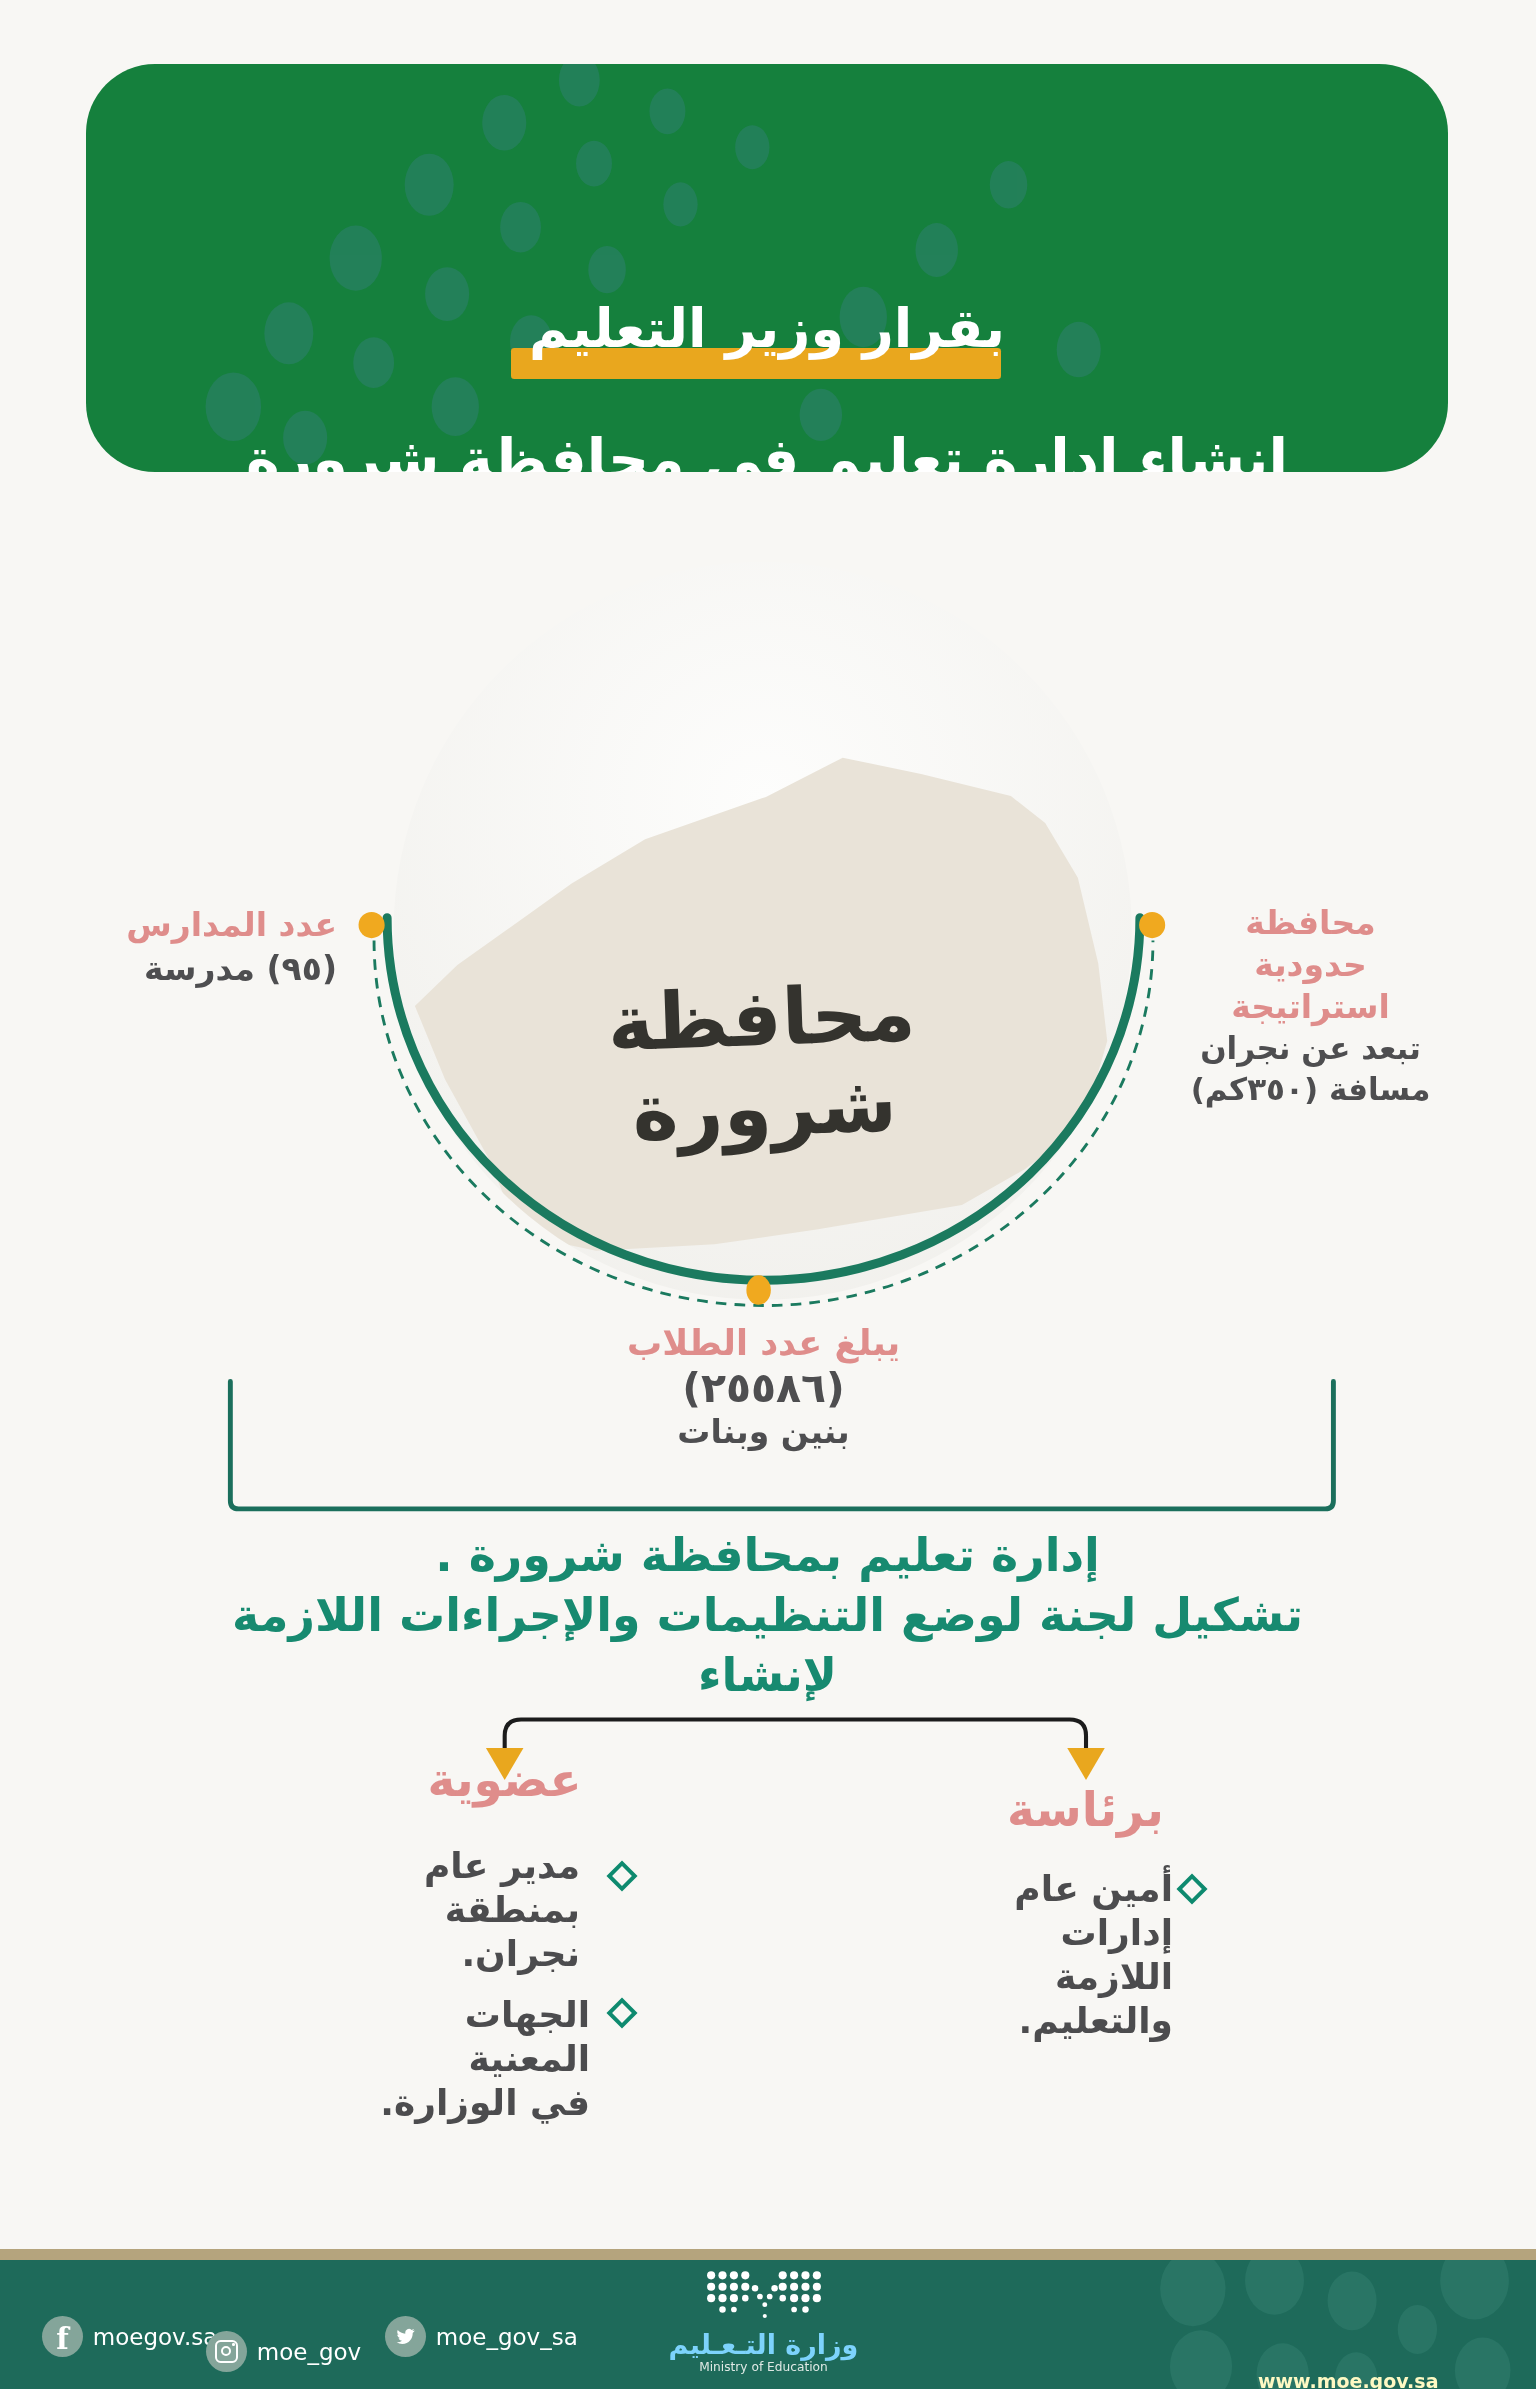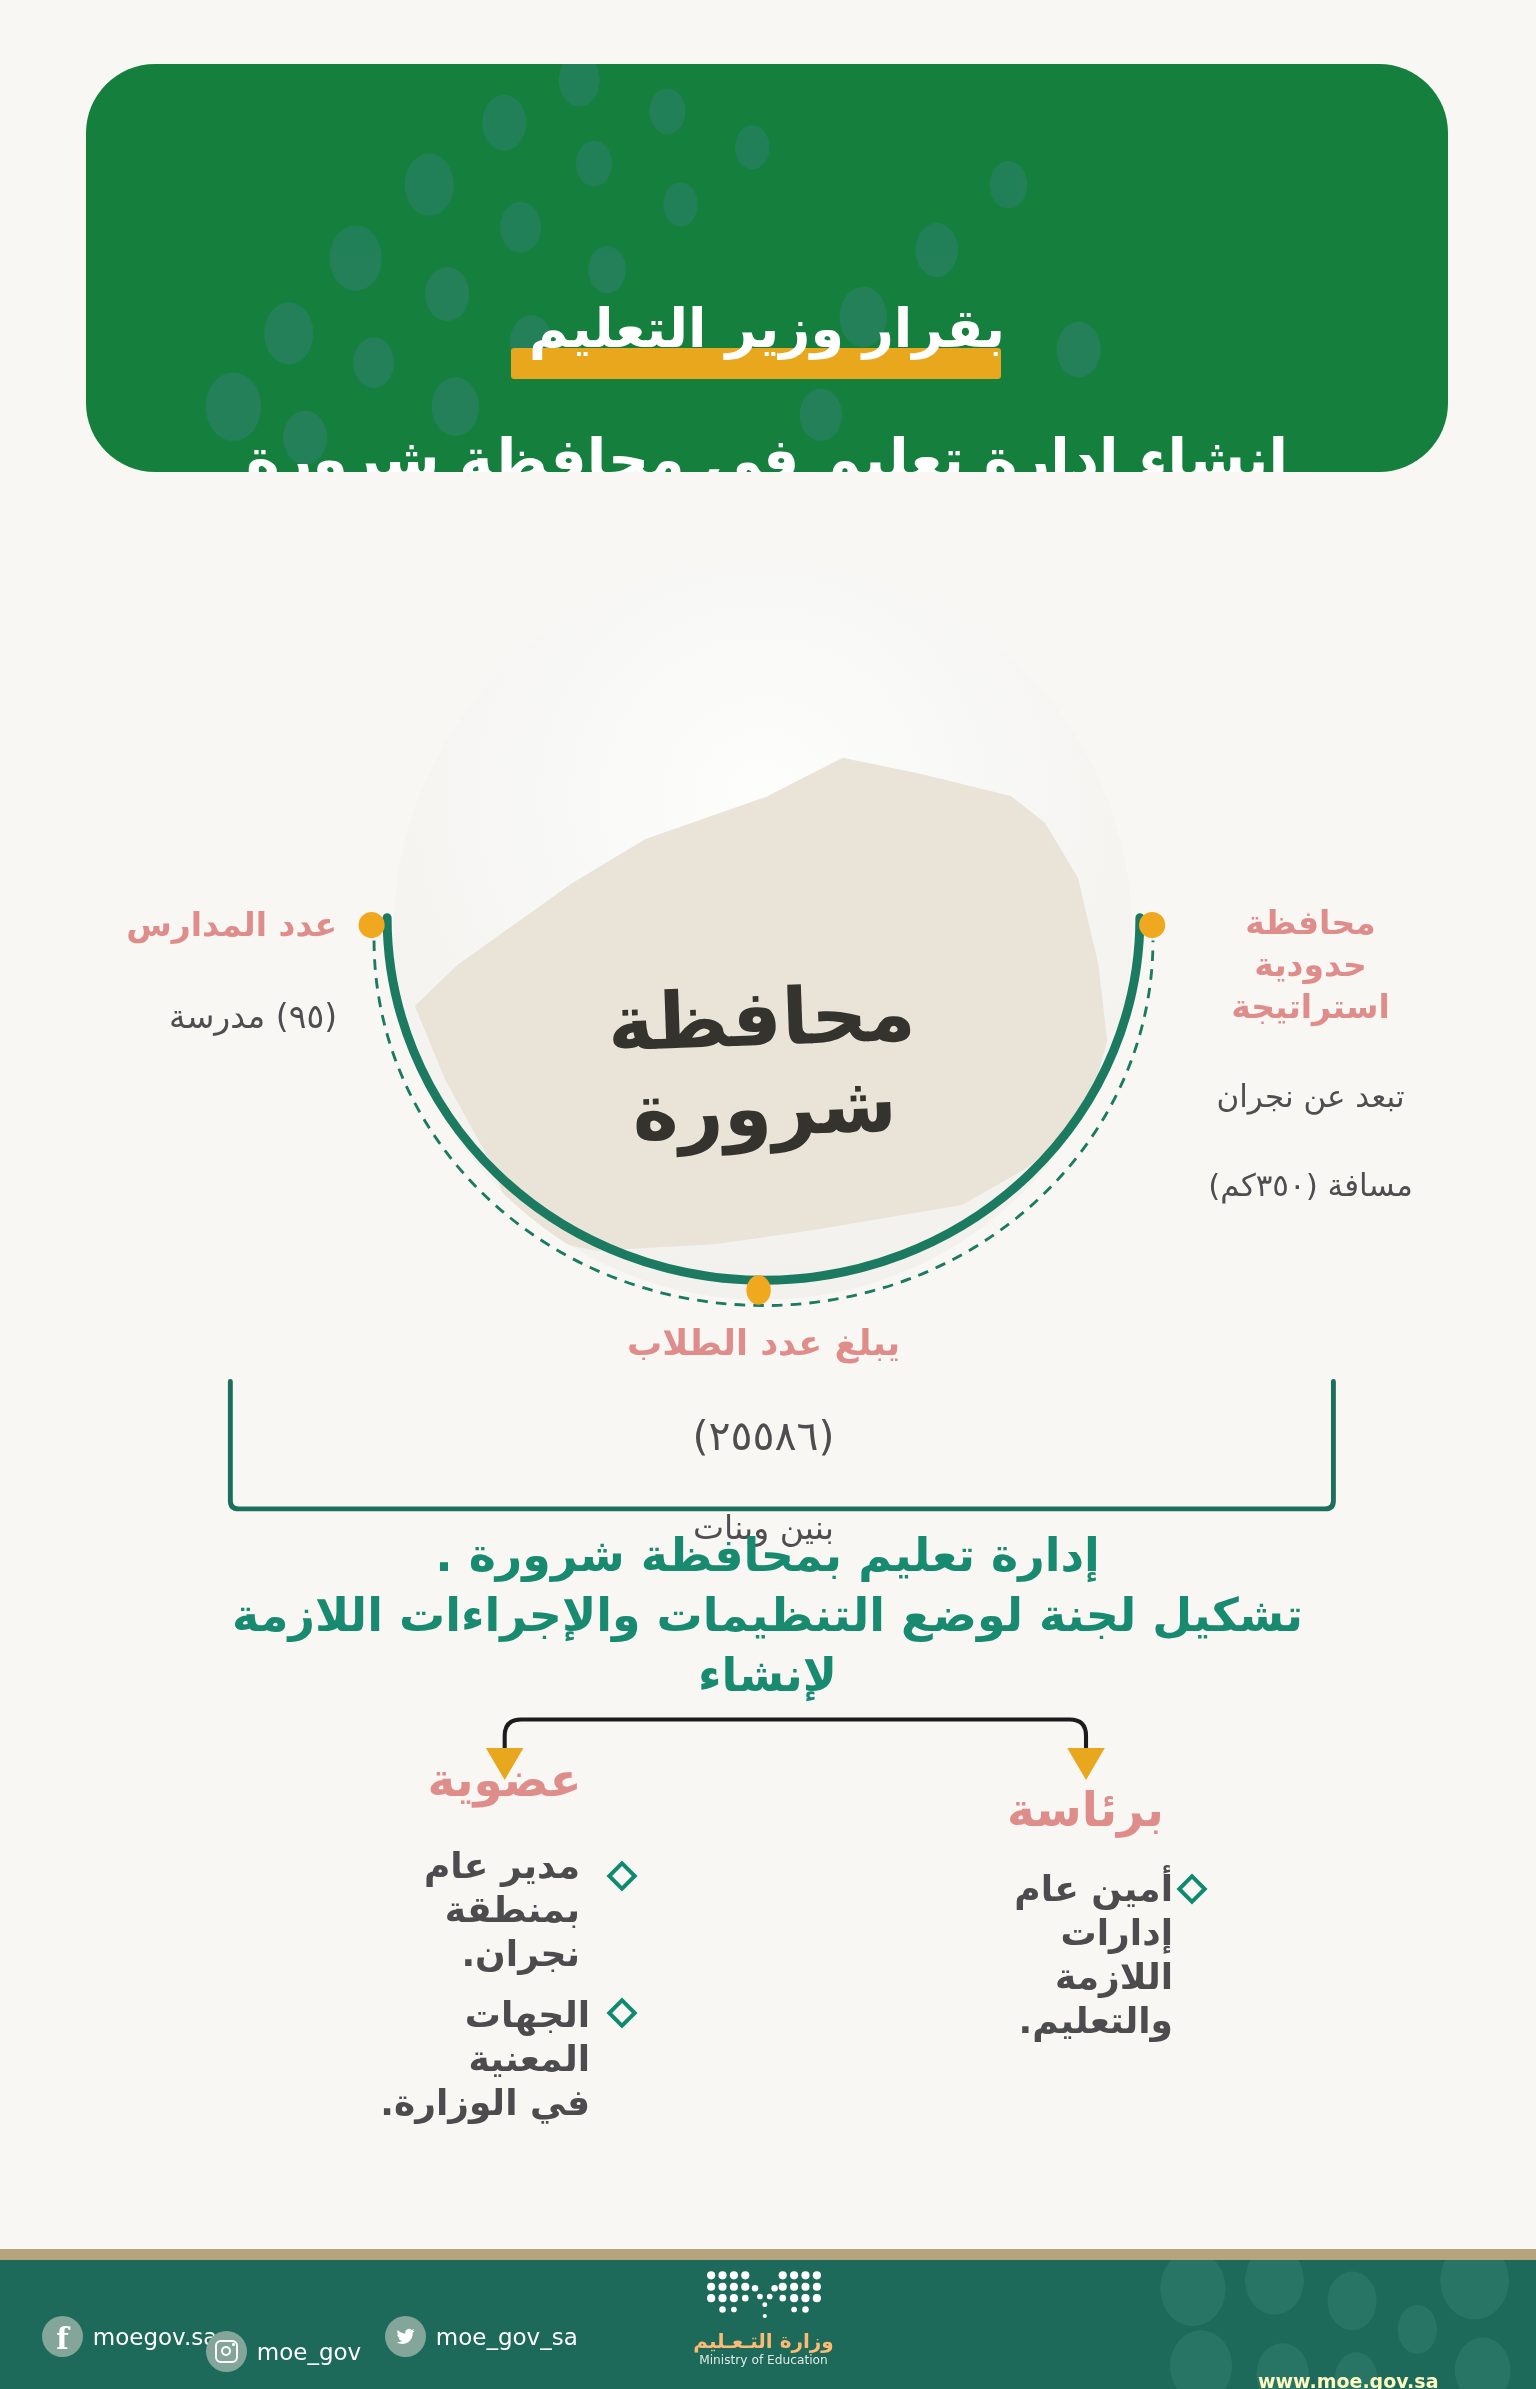--- a/index.html
+++ b/index.html
@@ -9,36 +9,36 @@
   .rtl{direction:rtl;}
   .center{text-align:center;}
   .right{text-align:right;}
   
   .header{left:86px;top:64px;width:1362px;height:408px;background:#15803d;border-radius:69px;overflow:hidden;}
   .title1{left:0;top:233px;width:1362px;color:#ffffff;font-size:54px;font-weight:bold;z-index:3;}
   .hl-bar{left:425px;top:284px;width:490px;height:31px;background:#e9a71e;border-radius:3.3px;z-index:2;}
   .title2{left:0;top:362px;width:1362px;color:#ffffff;font-size:57px;font-weight:bold;z-index:3;}
   
   .stat-title{color:#df8d8b;font-weight:bold;}
-  .stat-value{color:#4e4e50;font-weight:normal;margin-top:48px;}
+  .stat-value{color:#4e4e50;font-weight:bold;}
   .calligraphy{color:#34332e;font-weight:bold;font-size:78px;transform:rotate(-2deg);}
   .committee{color:#178a70;font-weight:bold;font-size:46px;line-height:60px;}
   .branch-title{color:#df8d8b;font-weight:bold;font-size:47px;}
   .item-text{color:#4c4c4e;font-weight:bold;font-size:36px;line-height:44px;}
   .diamond{width:14px;height:14px;border:4.9px solid #0e8a6f;transform:rotate(45deg);background:transparent;}
   
   .tan-strip{left:0;top:2249px;width:1536px;height:11.4px;background:#b5a47d;}
   .footer{left:0;top:2260px;width:1536px;height:129px;background:#1e6a5a;overflow:hidden;}
   .soc-circle{width:41px;height:41px;border-radius:50%;background:#84a59a;display:flex;align-items:center;justify-content:center;}
   .soc-label{color:#ffffff;font-size:23px;}
   .fb-f{color:#ffffff;font-size:29px;font-weight:bold;font-family:"DejaVu Serif",serif;margin-top:4.9px;}
   .ig-box{width:19.6px;height:19.6px;border:2.4px solid #ffffff;border-radius:5.7px;position:relative;}
   .ig-lens{position:absolute;left:4.1px;top:4.1px;width:6.5px;height:6.5px;border:2.4px solid #ffffff;border-radius:50%;}
   .ig-dot{position:absolute;right:1.6px;top:1.6px;width:2.4px;height:2.4px;background:#ffffff;border-radius:50%;}
-  .logo-ar{color:#fdba74;font-size:20px;font-weight:bold;}
+  .logo-ar{color:#7dd3fc;font-size:27px;font-weight:bold;}
   .logo-en{color:#dfe9e5;font-size:12.2px;}
   .url{color:#fef9c3;font-size:19px;font-weight:bold;margin-top:47px;}
 </style>
 </head>
 <body>
 
 <div class="page">
 
   <div class="abs header">
     <svg width="1362" height="408" style="position:absolute;left:0;top:0;" viewBox="0 0 1668 500">

